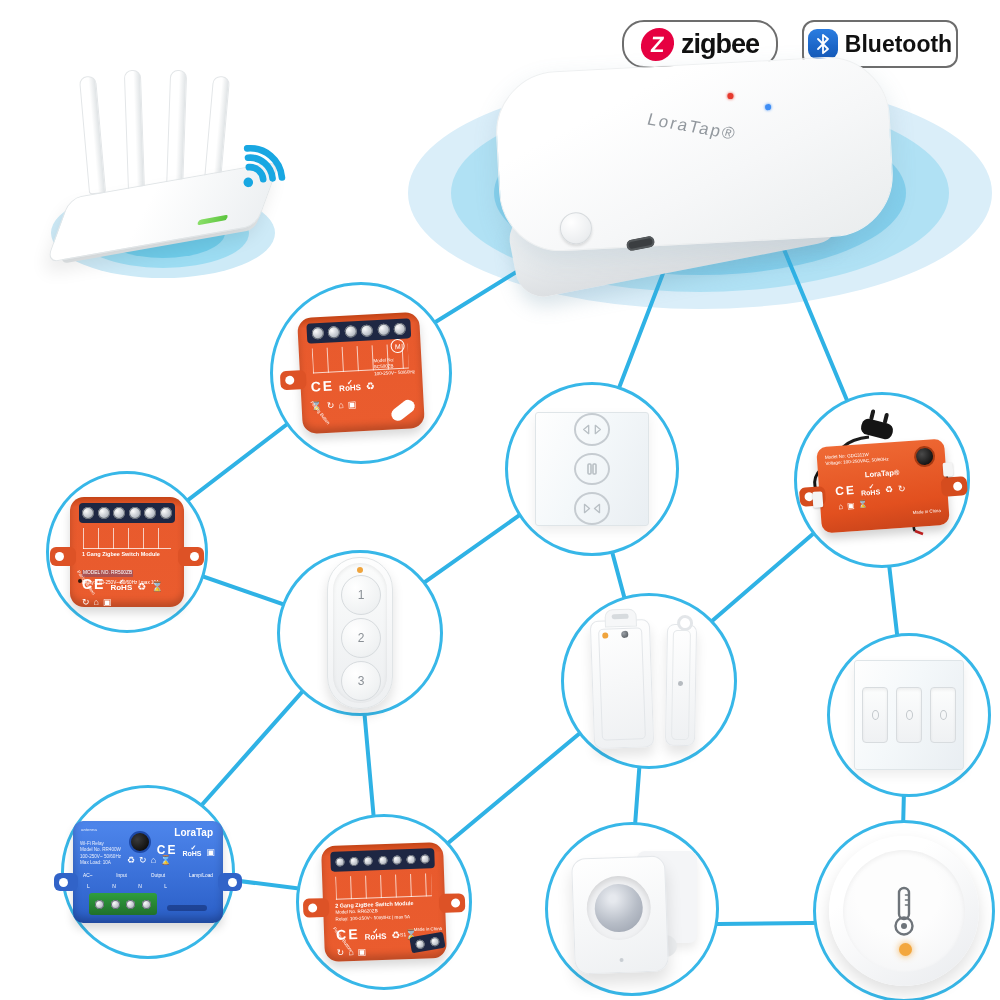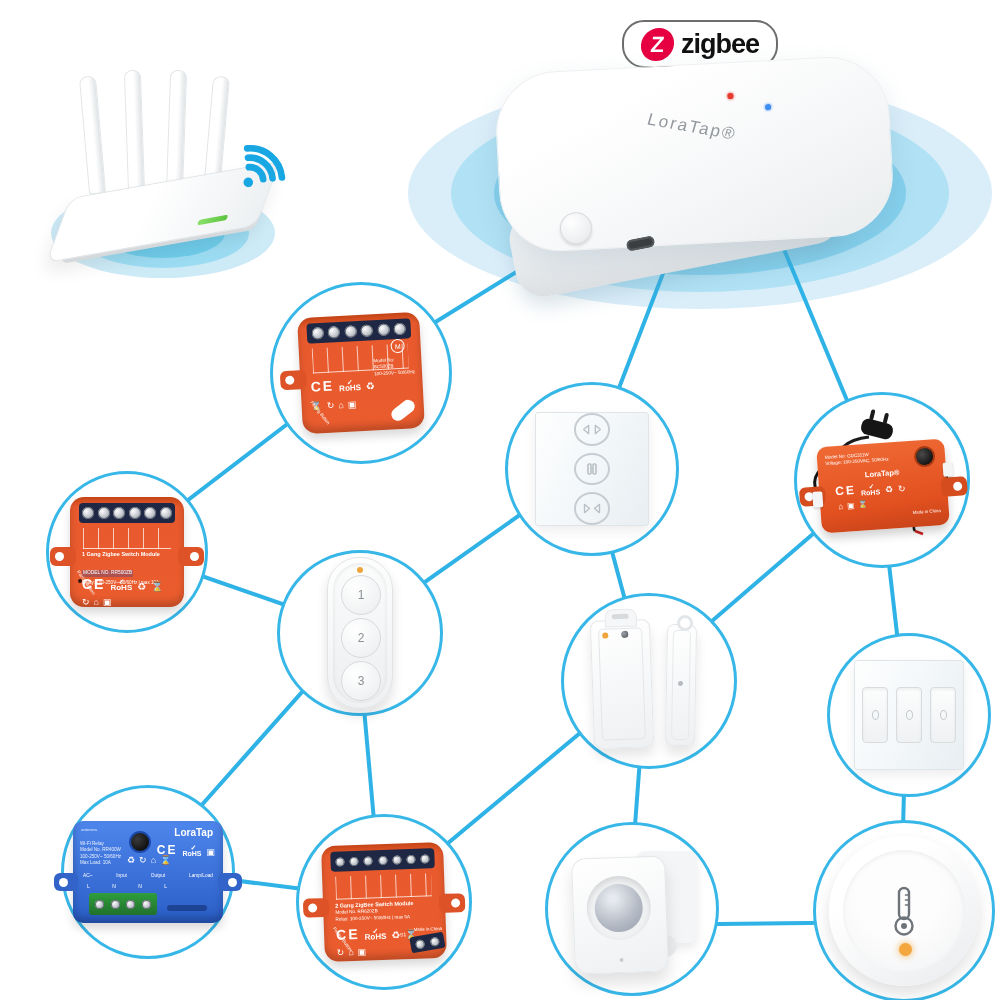--- a/index.html
+++ b/index.html
@@ -125,20 +125,28 @@
       <line x1="646" y1="678" x2="629" y2="906"></line>
       <line x1="906" y1="712" x2="901" y2="908"></line>
       <line x1="629" y1="925" x2="901" y2="922"></line>
     </g>
   </svg>
 
   <div class="badge pill zigbee-badge">
     <span class="zigbee-z">Z</span>
     <span class="zigbee-label">zigbee</span>
   </div>
+  <div class="badge pill bt-badge">
+    <span class="bt-icon">
+      <svg width="20" height="24" viewBox="0 0 24 26" fill="none" stroke="#fff" stroke-width="2.2" stroke-linejoin="round" stroke-linecap="round">
+          <path d="M6 7 L18 19 L12 24 L12 2 L18 7 L6 19"></path>
+        </svg>
+    </span>
+    <span class="bt-label">Bluetooth</span>
+  </div>
 
   <div class="abs" style="left:36px;top:66px;width:270px;height:215px;">
     <div class="abs" style="left:48px;top:10px;width:15px;height:116px;border-radius:8px 8px 3px 3px;background:linear-gradient(90deg,#fff 55%,#dfe3e5);border:1px solid #e3e6e8;transform:rotate(-5deg);"></div>
     <div class="abs" style="left:90px;top:4px;width:15px;height:124px;border-radius:8px 8px 3px 3px;background:linear-gradient(90deg,#fff 55%,#dfe3e5);border:1px solid #e3e6e8;transform:rotate(-2deg);"></div>
     <div class="abs" style="left:132px;top:4px;width:15px;height:124px;border-radius:8px 8px 3px 3px;background:linear-gradient(90deg,#fff 55%,#dfe3e5);border:1px solid #e3e6e8;transform:rotate(2deg);"></div>
     <div class="abs" style="left:172px;top:10px;width:15px;height:116px;border-radius:8px 8px 3px 3px;background:linear-gradient(90deg,#fff 55%,#dfe3e5);border:1px solid #e3e6e8;transform:rotate(5deg);"></div>
     <div class="abs" style="left:26px;top:160px;width:198px;height:20px;border-radius:8px;background:#e4e8ea;transform:rotate(-10deg) skewX(-30deg);"></div>
     <div class="abs" style="left:20px;top:116px;width:212px;height:58px;border-radius:12px;background:linear-gradient(100deg,#ffffff 40%,#edf0f2);border:1px solid #e1e5e7;box-shadow:0 10px 16px rgba(0,0,0,.08);transform:rotate(-10deg) skewX(-30deg);">
       <div class="abs" style="right:34px;bottom:10px;width:30px;height:5px;border-radius:3px;background:linear-gradient(90deg,#8be06a,#5bc43e);"></div>
     </div>

